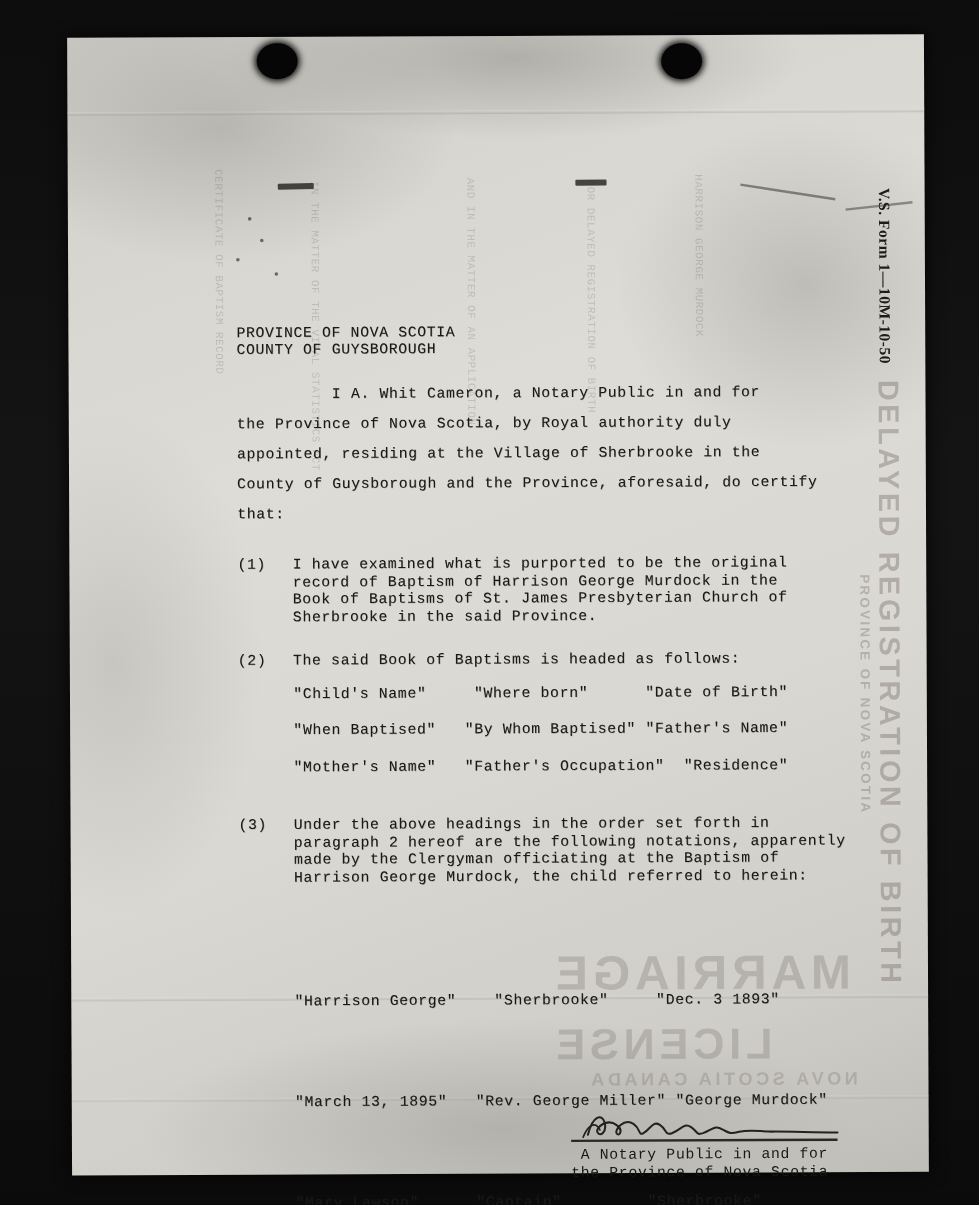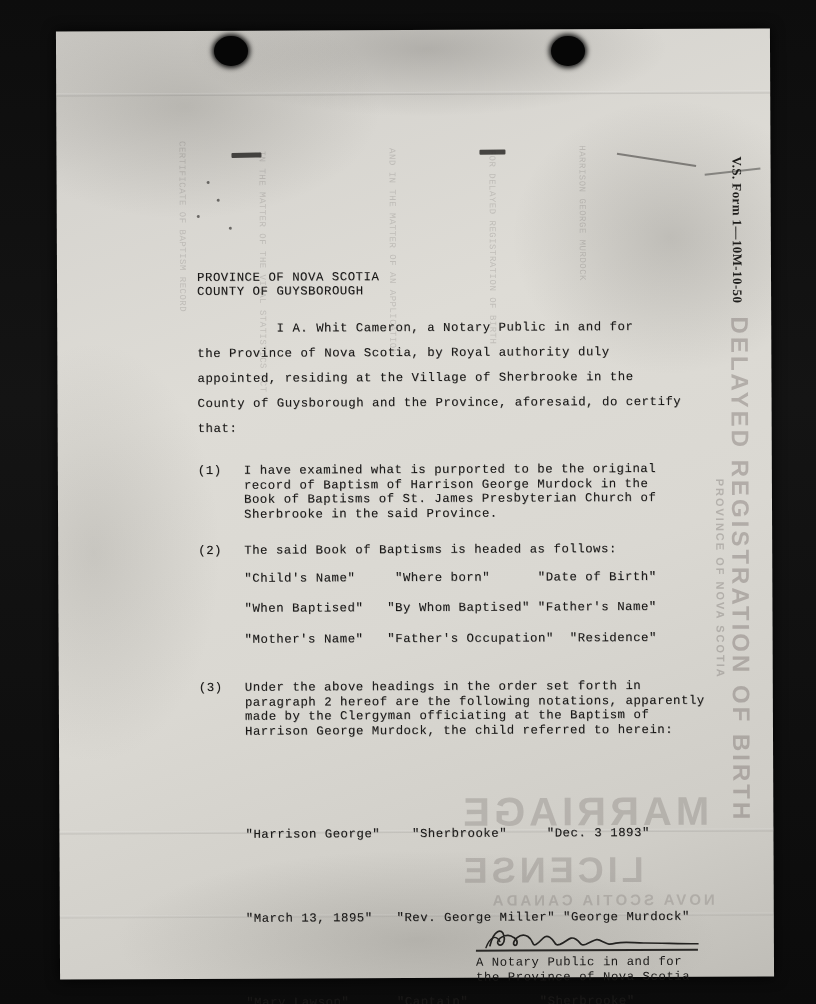--- a/index.html
+++ b/index.html
@@ -200,20 +200,21 @@
   }
   .sig-caption {
     position: absolute;
     left: 0; top: 28px;
     font-family: "Liberation Mono", monospace;
     font-size: 12.3px;
     line-height: 14.5px;
     letter-spacing: 0.55px;
     color: #191817;
     white-space: pre;
+    text-align: right;
   }
 </style>
 </head>
 <body>
 
 <div id="scan">
   <div class="backing"></div>
 
   <div class="sheet">
     <div class="crease c1"></div>

